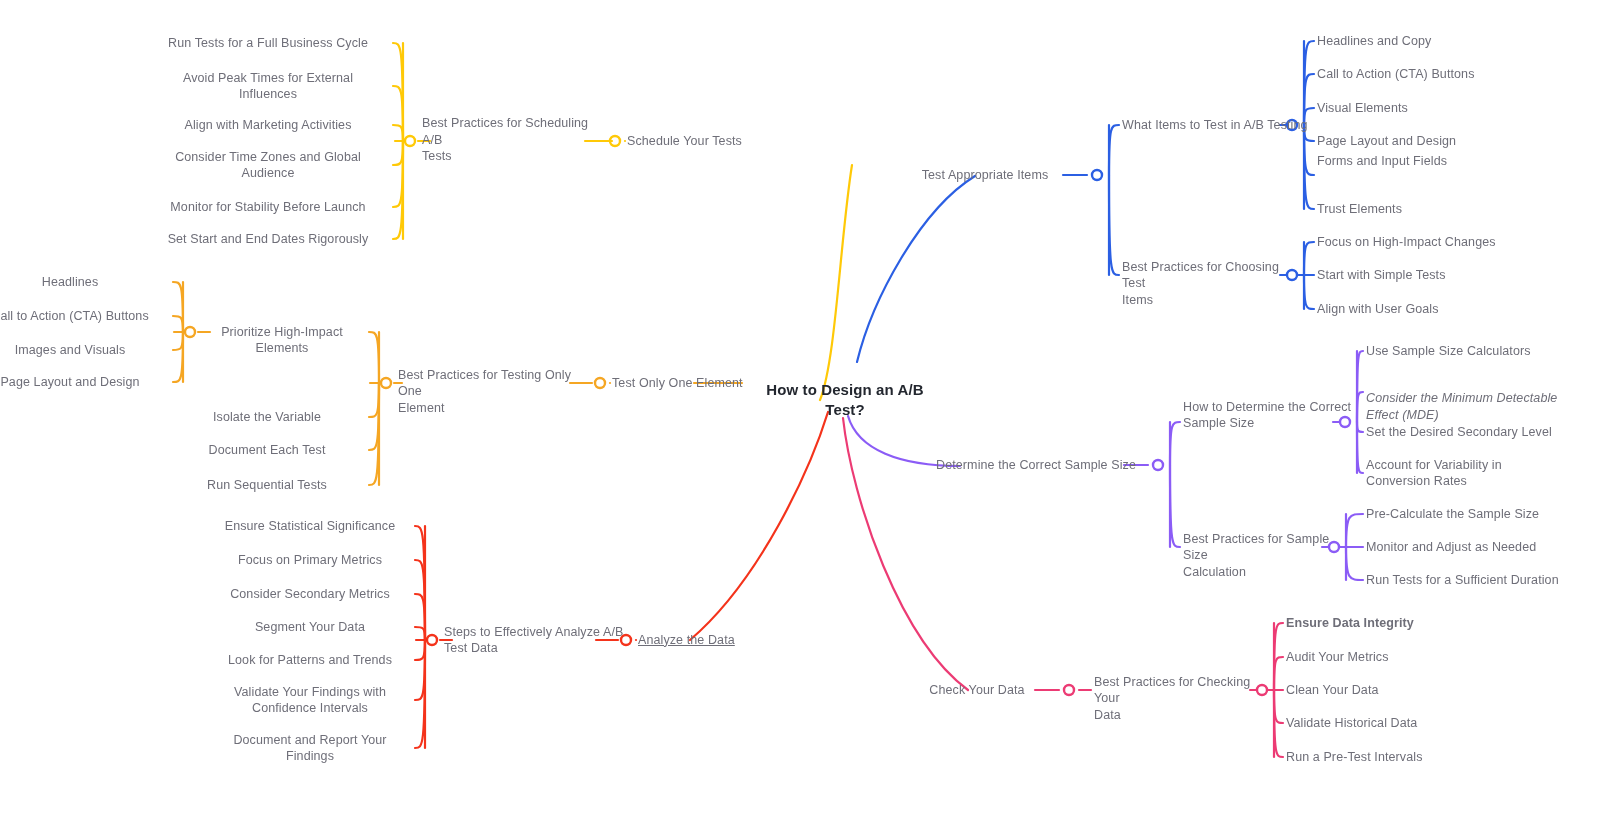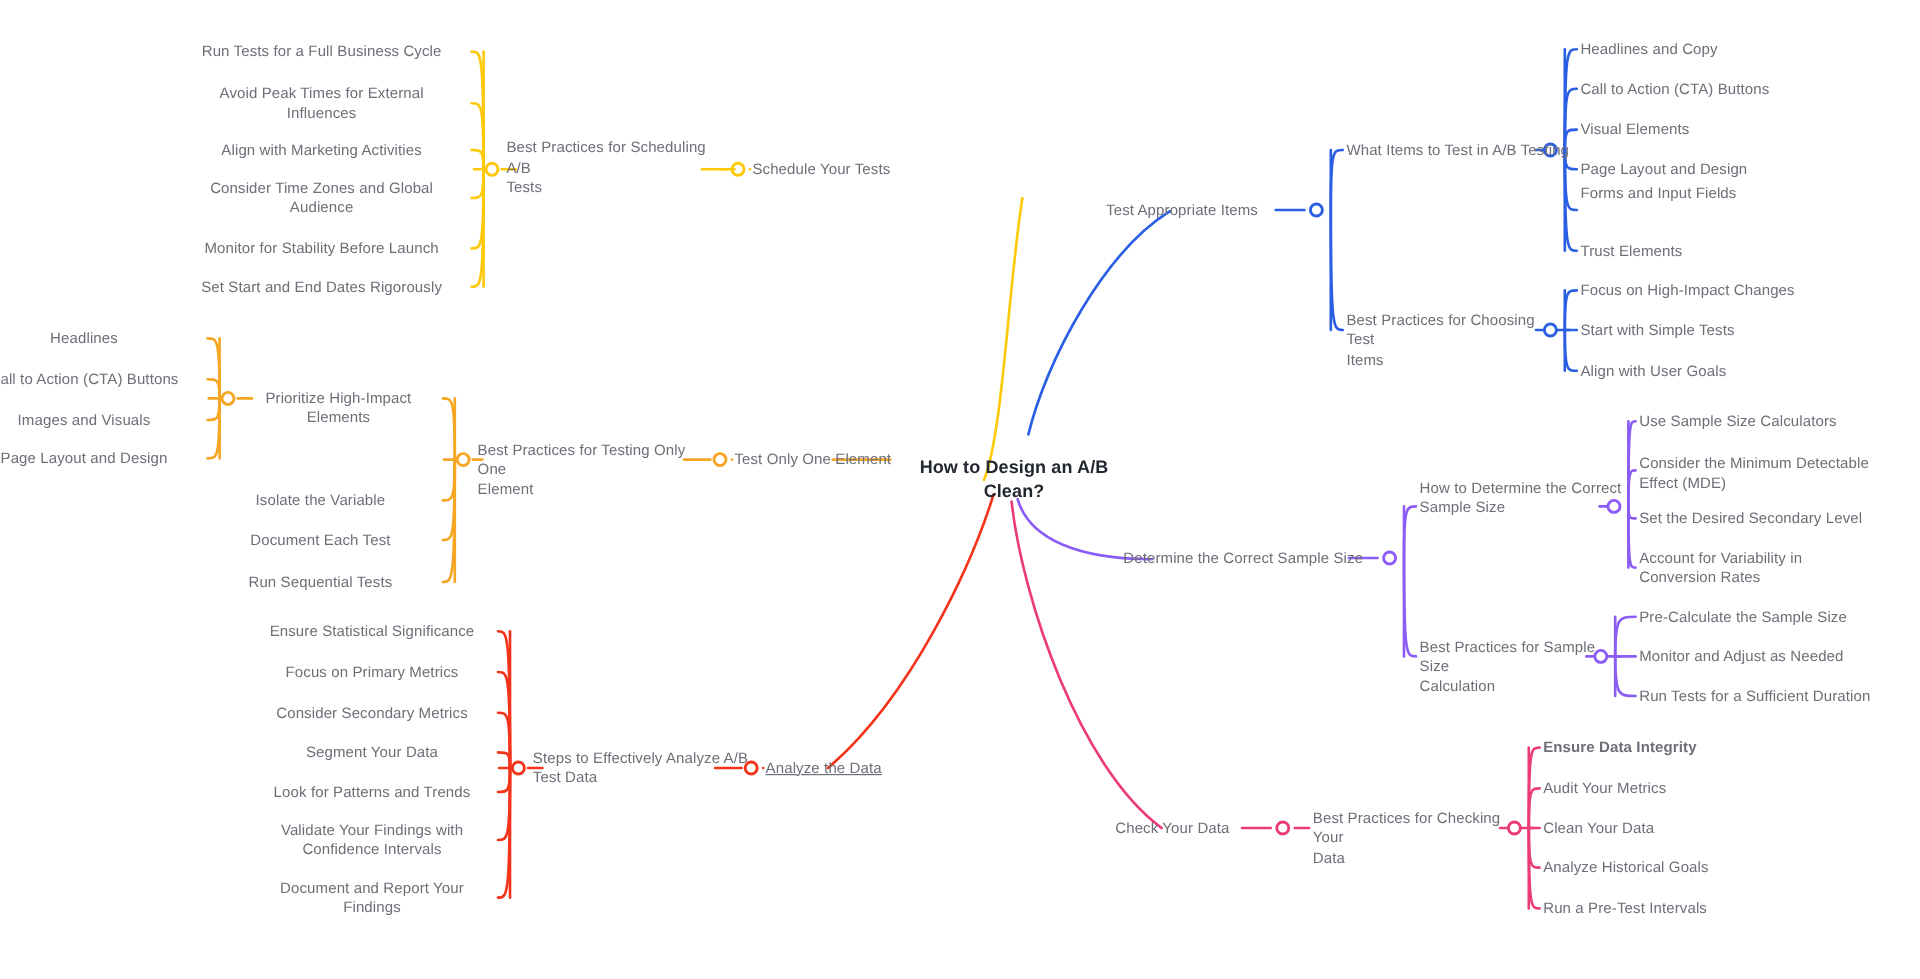--- a/index.html
+++ b/index.html
@@ -172,32 +172,32 @@
       <div class="lbl l" style="top: 200.75px; width: 240px; left: 1317px;">Trust Elements</div>
       <div class="lbl l" style="top: 233.75px; width: 240px; left: 1317px;">Focus on High-Impact Changes</div>
       <div class="lbl l" style="top: 266.75px; width: 240px; left: 1317px;">Start with Simple Tests</div>
       <div class="lbl l" style="top: 300.75px; width: 240px; left: 1317px;">Align with User Goals</div>
       <div class="lbl r" style="top: 456.75px; width: 220px; left: 926px;">Determine the Correct Sample Size</div>
       <div class="lbl l" style="top: 398.5px; width: 170px; left: 1183px;">How to Determine the Correct
 Sample Size</div>
       <div class="lbl l" style="top: 530.5px; width: 170px; left: 1183px;">Best Practices for Sample Size
 Calculation</div>
       <div class="lbl l" style="top: 342.75px; width: 230px; left: 1366px;">Use Sample Size Calculators</div>
-      <div class="lbl l" style="top: 378px; width: 230px; left: 1366px;">Consider the Minimum Detectable
+      <div class="lbl l" style="top: 390px; width: 230px; left: 1366px; font-style: italic;">Consider the Minimum Detectable
 Effect (MDE)</div>
       <div class="lbl l" style="top: 423.75px; width: 230px; left: 1366px;">Set the Desired Secondary Level</div>
       <div class="lbl l" style="top: 456.5px; width: 230px; left: 1366px;">Account for Variability in
 Conversion Rates</div>
       <div class="lbl l" style="top: 505.75px; width: 230px; left: 1366px;">Pre-Calculate the Sample Size</div>
       <div class="lbl l" style="top: 538.75px; width: 230px; left: 1366px;">Monitor and Adjust as Needed</div>
       <div class="lbl l" style="top: 571.75px; width: 230px; left: 1366px;">Run Tests for a Sufficient Duration</div>
       <div class="lbl r" style="top: 681.75px; width: 160px; left: 897px;">Check Your Data</div>
       <div class="lbl l" style="top: 673.5px; width: 170px; left: 1094px;">Best Practices for Checking Your
 Data</div>
       <div class="lbl l" style="top: 614.75px; width: 230px; left: 1286px; font-weight: bold;">Ensure Data Integrity</div>
       <div class="lbl l" style="top: 648.75px; width: 230px; left: 1286px;">Audit Your Metrics</div>
       <div class="lbl l" style="top: 681.75px; width: 230px; left: 1286px;">Clean Your Data</div>
-      <div class="lbl l" style="top: 714.75px; width: 230px; left: 1286px;">Analyze Historical Goals</div>
+      <div class="lbl l" style="top: 714.75px; width: 230px; left: 1286px;">Validate Historical Data</div>
       <div class="lbl l" style="top: 748.75px; width: 230px; left: 1286px;">Run a Pre-Test Intervals</div>
     </div>
   <div class="root" style="left:745px;top:380px;width:200px;">How to Design an A/B
-Clean?</div>
+Test?</div>
 </div>
 
 </body></html>

